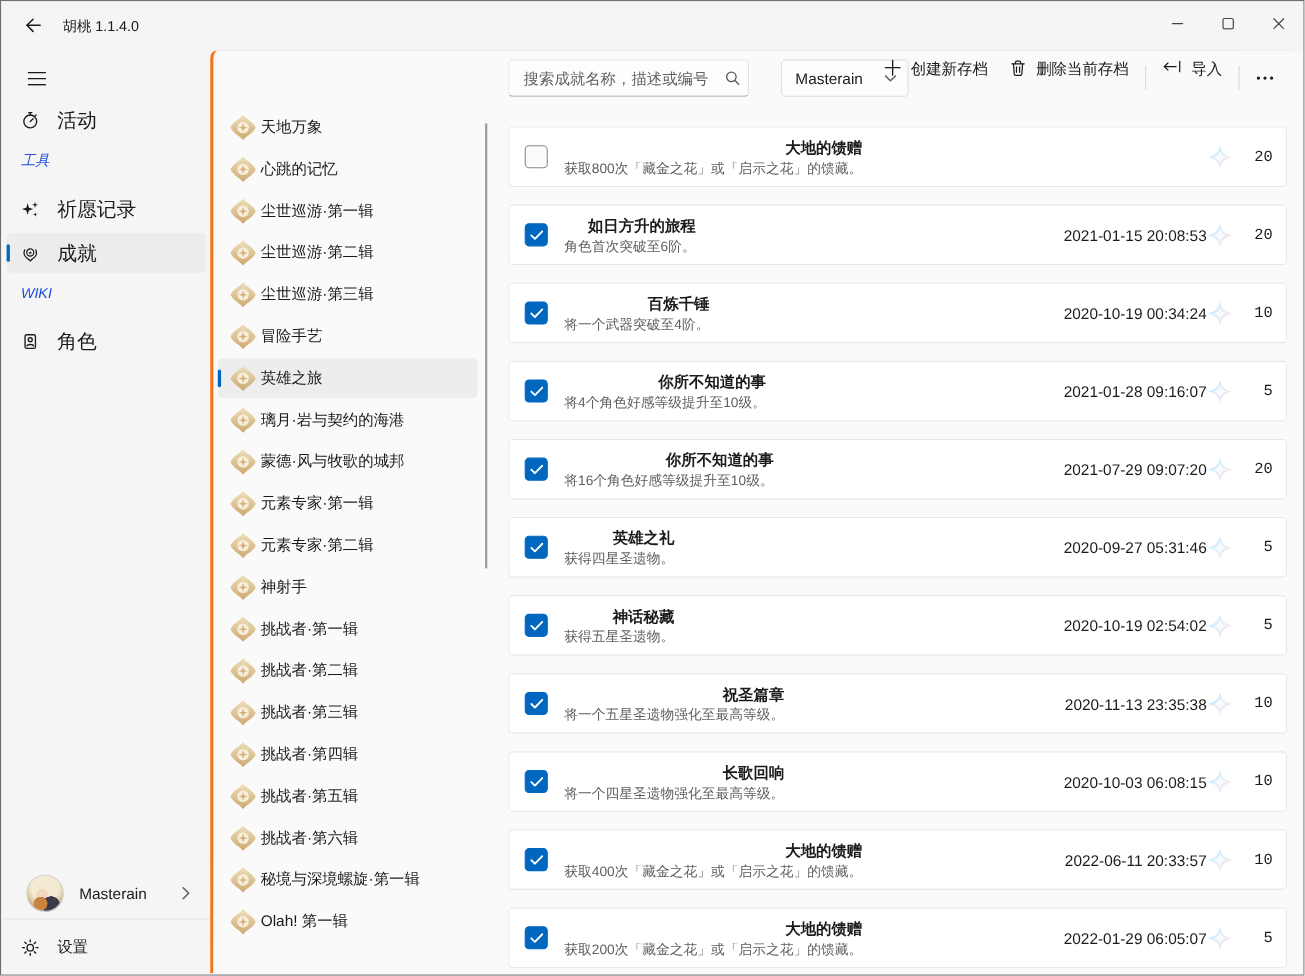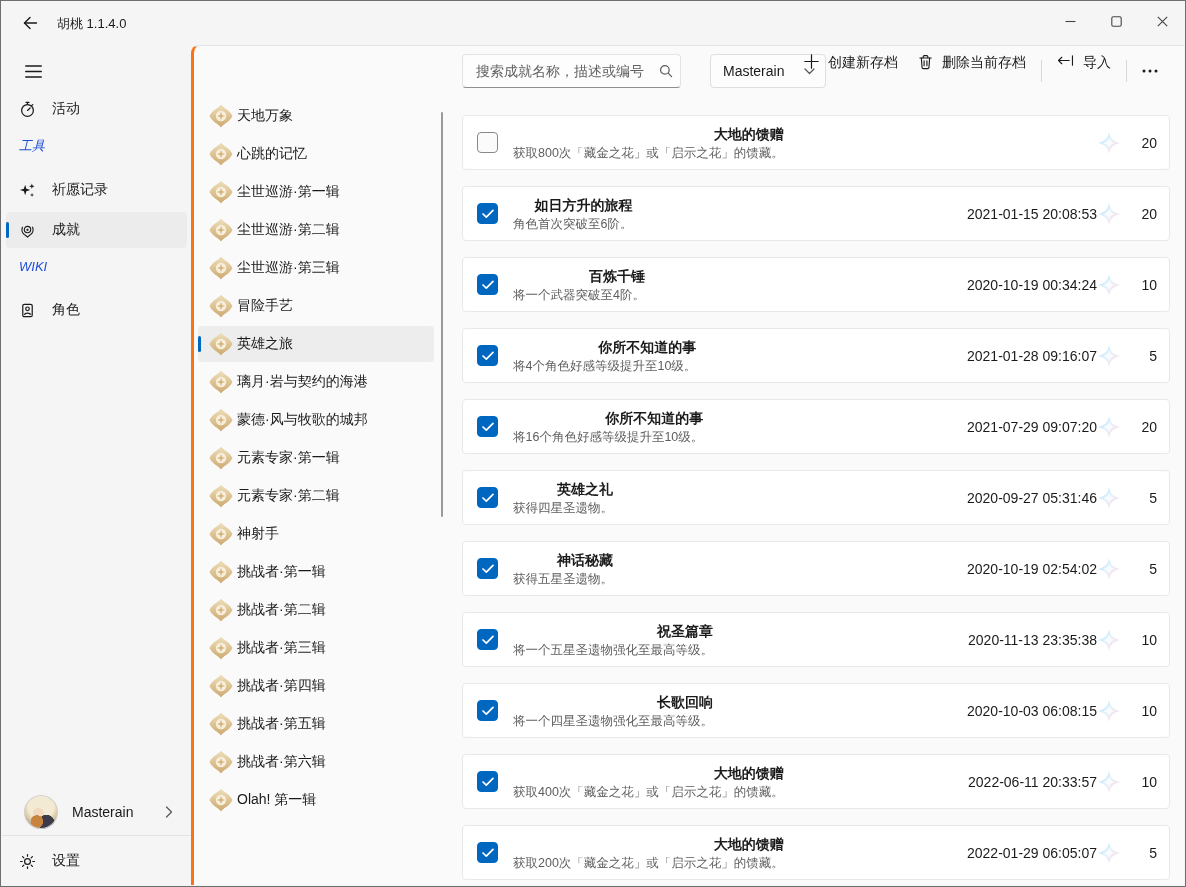--- a/index.html
+++ b/index.html
@@ -16,21 +16,21 @@
   .back-btn{position:absolute;left:12px;top:9px;width:34px;height:26px;border-radius:4px;display:flex;align-items:center;justify-content:center;}
   .app-title{position:absolute;left:56px;top:14px;font-size:13px;color:#1a1a1a;}
   .win-controls{position:absolute;right:0;top:0;height:40px;display:flex;}
   .win-btn{width:46px;height:40px;display:flex;align-items:center;justify-content:center;color:#444;}
 
   
   .sidebar{position:absolute;left:1px;top:44px;bottom:1px;width:189px;}
   .hamburger{position:absolute;left:12px;top:10px;width:38px;height:32px;border-radius:4px;display:flex;align-items:center;justify-content:center;}
   .nav-item{position:absolute;left:4px;right:4px;height:36px;border-radius:4px;display:flex;align-items:center;cursor:default;}
   .nav-item .nicon{width:18px;height:18px;margin-left:12px;display:flex;align-items:center;justify-content:center;}
-  .nav-item .nlabel{margin-left:16px;font-size:14px;text-align:center;}
+  .nav-item .nlabel{margin-left:16px;font-size:18px;text-align:center;}
   .nav-item.selected{background:#ececec;}
   .nav-item.selected::before{content:"";position:absolute;left:0;top:10px;width:3px;height:16px;border-radius:2px;background:#0067c0;}
   .nav-section{position:absolute;left:17px;font-size:13px;color:#1d4ed8;font-style:italic;}
   .sb-user{position:absolute;left:4px;right:4px;bottom:50px;height:46px;border-radius:4px;display:flex;align-items:center;}
   .avatar{width:34px;height:34px;border-radius:50%;margin-left:18px;
     background:
       radial-gradient(circle at 38% 78%, #c8833f 0 18%, transparent 19%),
       radial-gradient(circle at 66% 82%, #3c3a4a 0 22%, transparent 23%),
       radial-gradient(circle at 42% 55%, #f0d9c0 0 20%, transparent 21%),
       radial-gradient(circle at 50% 32%, #f3ead3 0 45%, #ddcba5 60%, #a9987e 78%, #6e6257 100%);
@@ -80,21 +80,21 @@
     border:1px solid #898989;background:#fbfbfb;display:flex;align-items:center;justify-content:center;}
   .ach-row.checked .ach-check{border-color:#0067c0;background:#0067c0;}
   .ach-check svg{display:none;}
   .ach-row.checked .ach-check svg{display:block;}
   .ach-text{position:absolute;left:50px;top:8px;}
   .ach-title{font-size:14px;font-weight:700;line-height:20px;color:#1b1b1b;text-align:right;}
   .ach-desc{font-size:12.5px;line-height:18px;color:#5e5e5e;}
   .ach-right{position:absolute;right:12px;top:0;height:100%;display:flex;align-items:center;}
   .ach-date{font-size:14px;color:#1b1b1b;}
   .ach-gem{width:24px;height:24px;margin-right:14px;display:flex;}
-  .ach-count{min-width:22px;text-align:right;font-size:14px;color:#1b1b1b;}
+  .ach-count{min-width:22px;text-align:right;font-size:14px;color:#1b1b1b;font-family:Liberation Mono, monospace;}
 
   svg{display:block;}
 </style>
 </head>
 <body>
 
 <svg width="0" height="0" style="position:absolute" aria-hidden="true">
   <defs>
     <linearGradient id="gold-grad" x1="0" y1="0" x2="0" y2="1">
       <stop offset="0" stop-color="#eee0bc"></stop>
@@ -504,20 +504,31 @@
               <svg width="26" height="26" viewBox="0 0 26 26">
                 <path d="M13 1.5 C15.8 5.5 21.2 6.5 24.5 13 C21.2 19.5 15.8 20.5 13 24.5 C10.2 20.5 4.8 19.5 1.5 13 C4.8 6.5 10.2 5.5 13 1.5 Z" fill="url(#gold-grad)"></path>
                 <circle cx="13" cy="13" r="5.2" fill="#f7efdb"></circle>
                 <path d="M13 8.8 L14.2 13 L13 17.2 L11.8 13 Z" fill="#d3b27c"></path>
                 <path d="M8.8 13 L13 11.8 L17.2 13 L13 14.2 Z" fill="#d3b27c"></path>
               </svg>
             </span>
             <span class="cat-label">挑战者·第六辑</span>
           </div>
 
+          <div class="cat-item">
+            <span class="cat-icon">
+              <svg width="26" height="26" viewBox="0 0 26 26">
+                <path d="M13 1.5 C15.8 5.5 21.2 6.5 24.5 13 C21.2 19.5 15.8 20.5 13 24.5 C10.2 20.5 4.8 19.5 1.5 13 C4.8 6.5 10.2 5.5 13 1.5 Z" fill="url(#gold-grad)"></path>
+                <circle cx="13" cy="13" r="5.2" fill="#f7efdb"></circle>
+                <path d="M13 8.8 L14.2 13 L13 17.2 L11.8 13 Z" fill="#d3b27c"></path>
+                <path d="M8.8 13 L13 11.8 L17.2 13 L13 14.2 Z" fill="#d3b27c"></path>
+              </svg>
+            </span>
+            <span class="cat-label">秘境与深境螺旋·第一辑</span>
+          </div>
 
           <div class="cat-item">
             <span class="cat-icon">
               <svg width="26" height="26" viewBox="0 0 26 26">
                 <path d="M13 1.5 C15.8 5.5 21.2 6.5 24.5 13 C21.2 19.5 15.8 20.5 13 24.5 C10.2 20.5 4.8 19.5 1.5 13 C4.8 6.5 10.2 5.5 13 1.5 Z" fill="url(#gold-grad)"></path>
                 <circle cx="13" cy="13" r="5.2" fill="#f7efdb"></circle>
                 <path d="M13 8.8 L14.2 13 L13 17.2 L11.8 13 Z" fill="#d3b27c"></path>
                 <path d="M8.8 13 L13 11.8 L17.2 13 L13 14.2 Z" fill="#d3b27c"></path>
               </svg>
             </span>

